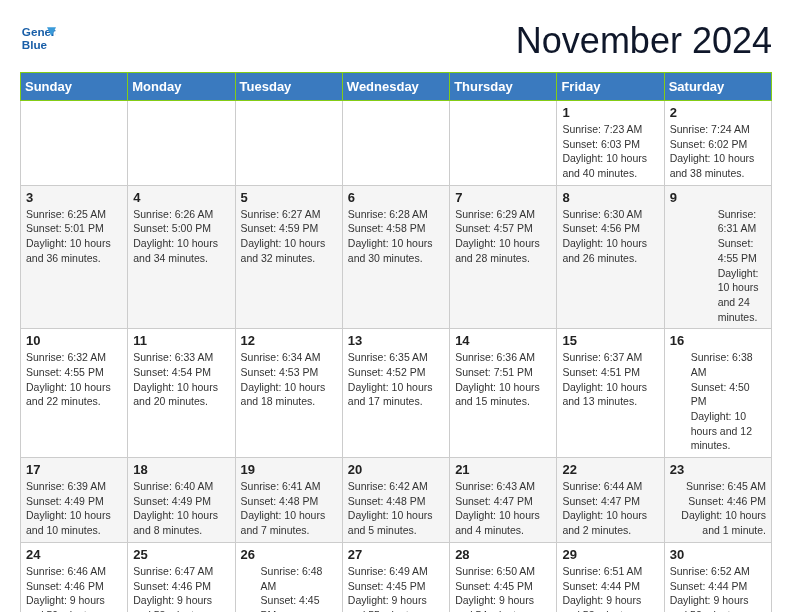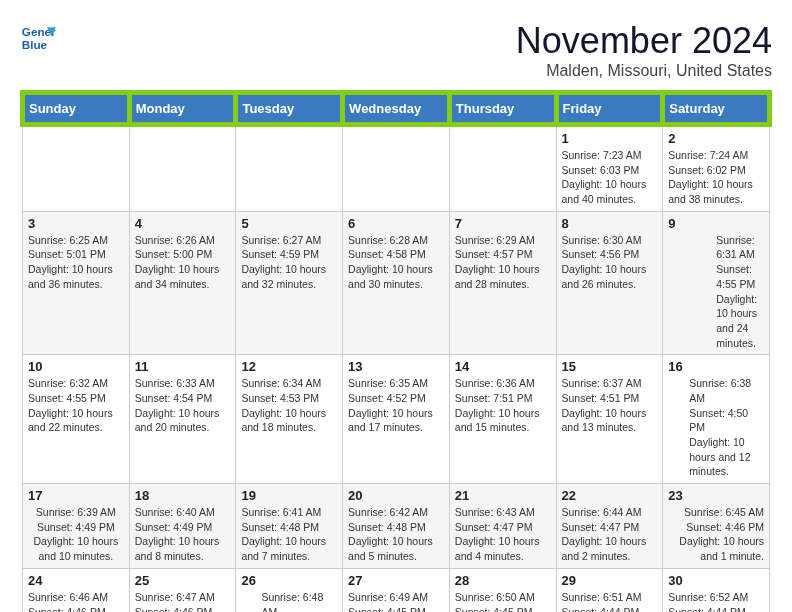--- a/index.html
+++ b/index.html
@@ -42,21 +42,21 @@
       border-collapse: collapse;
       table-layout: fixed;
     }
     thead tr th {
       background: #3a7abf;
       color: #fff;
       font-size: 13px;
       font-weight: bold;
       padding: 6px 4px;
       text-align: left;
-      border: 5px solid #84cc16;
+      border: 1px solid #84cc16;
     }
     tbody tr td {
       vertical-align: top;
       border: 1px solid #ccc;
       padding: 4px 5px;
       font-size: 11px;
       color: #333;
       height: 80px;
       background: #fff;
     }
@@ -85,21 +85,20 @@
 <div class="header-section">
   <div class="logo">
     <svg class="logo-icon" viewBox="0 0 40 40">
       <text x="2" y="18" font-size="13" font-weight="bold" fill="#1a5fa8">General</text>
       <text x="2" y="32" font-size="13" font-weight="bold" fill="#1a5fa8">Blue</text>
       <polygon points="30,8 40,8 35,18" fill="#3a9ad9"></polygon>
     </svg>
   </div>
   <div class="title-block">
     <div class="month-title">November 2024</div>
-    <div class="location-title">Malden, Missouri, United States</div>
   </div>
 </div>
 
 <table>
   <thead>
     <tr id="header-row">
     <th>Sunday</th>
         <th>Monday</th>
         <th>Tuesday</th>
         <th>Wednesday</th>
@@ -212,21 +211,21 @@
         <td>
           <span class="day-num">16</span>
           <div class="day-info" style="white-space: pre-line; margin-left: 21px;">Sunrise: 6:38 AM
 Sunset: 4:50 PM
 Daylight: 10 hours and 12 minutes.</div>
         </td>
       </tr>
       <tr>
         <td>
           <span class="day-num">17</span>
-          <div class="day-info" style="white-space: pre-line; text-align: center;">Sunrise: 6:39 AM
+          <div class="day-info" style="white-space: pre-line;">Sunrise: 6:39 AM
 Sunset: 4:49 PM
 Daylight: 10 hours and 10 minutes.</div>
         </td>
         <td>
           <span class="day-num">18</span>
           <div class="day-info" style="white-space: pre-line;">Sunrise: 6:40 AM
 Sunset: 4:49 PM
 Daylight: 10 hours and 8 minutes.</div>
         </td>
         <td>

